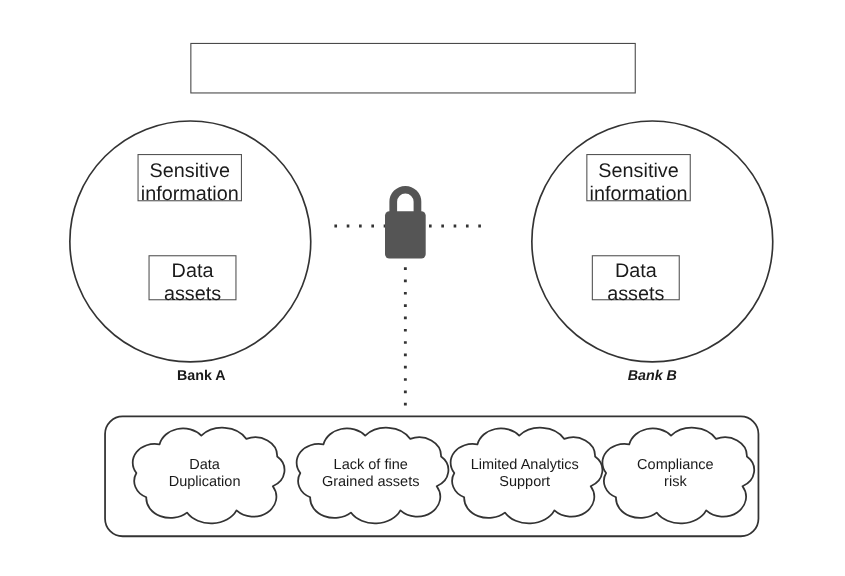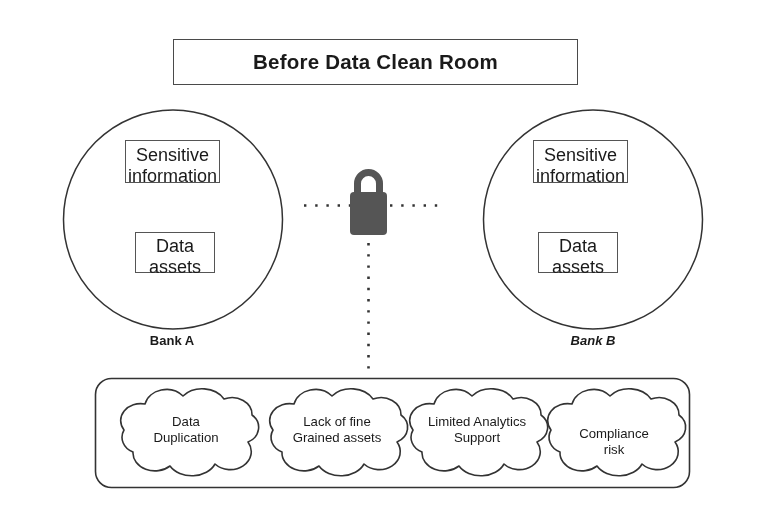--- a/index.html
+++ b/index.html
@@ -66,30 +66,30 @@
   #labA2 { left: 135px; top: 236px; width: 80px; }
   #boxB1 { left: 533px; top: 140px; width: 95px; height: 43px; }
   #labB1 { left: 533px; top: 145px; width: 95px; }
   #boxB2 { left: 538px; top: 232px; width: 80px; height: 41px; }
   #labB2 { left: 538px; top: 236px; width: 80px; }
   
   .bank-label {
     font-size: 13px;
     font-weight: bold;
   }
-  #bankA { left: 112px; top: 333px; width: 120px; }
+  #bankA { left: 123px; top: 333px; width: 120px; }
   #bankB { left: 533px; top: 333px; width: 120px; font-style: italic; }
   
   .cloud-label {
     font-size: 13.2px;
   }
   #cl0 { left: 125px; top: 414px; width: 122px; }
   #cl1 { left: 272px; top: 414px; width: 130px; }
   #cl2 { left: 410px; top: 414px; width: 134px; text-align: center; }
-  #cl3 { left: 555px; top: 414px; width: 118px; margin-top: 12px; }
+  #cl3 { left: 555px; top: 414px; width: 118px; }
 </style>
 </head>
 <body>
 
 <div id="stage">
 
   <svg class="layer" viewBox="0 0 768 524">
 
     <circle cx="173" cy="219.5" r="109.5" fill="#ffffff" stroke="#333333" stroke-width="1.5"></circle>
 
@@ -149,21 +149,20 @@
              A 20 17 0 0 1 679 415
              A 18 16 0 0 1 675 442
              A 21 18 0 0 1 642 464
              A 25 19 0 0 1 597 466
              A 22 18 0 0 1 560 452
              A 18 16 0 0 1 551 430
              A 20 17 0 0 1 572 404 Z" fill="#ffffff" stroke="#333333" stroke-width="1.6" stroke-linejoin="round"></path>
   </svg>
 
   <div id="title-box"></div>
-  <div id="title-text" class="txt">Before Data Clean Room</div>
 
   <div id="boxA1" class="inner-box"></div>
   <div id="labA1" class="txt inner-label">Sensitive
 information</div>
 
   <div id="boxA2" class="inner-box"></div>
   <div id="labA2" class="txt inner-label">Data
 assets</div>
 
   <div id="bankA" class="txt bank-label">Bank A</div>

